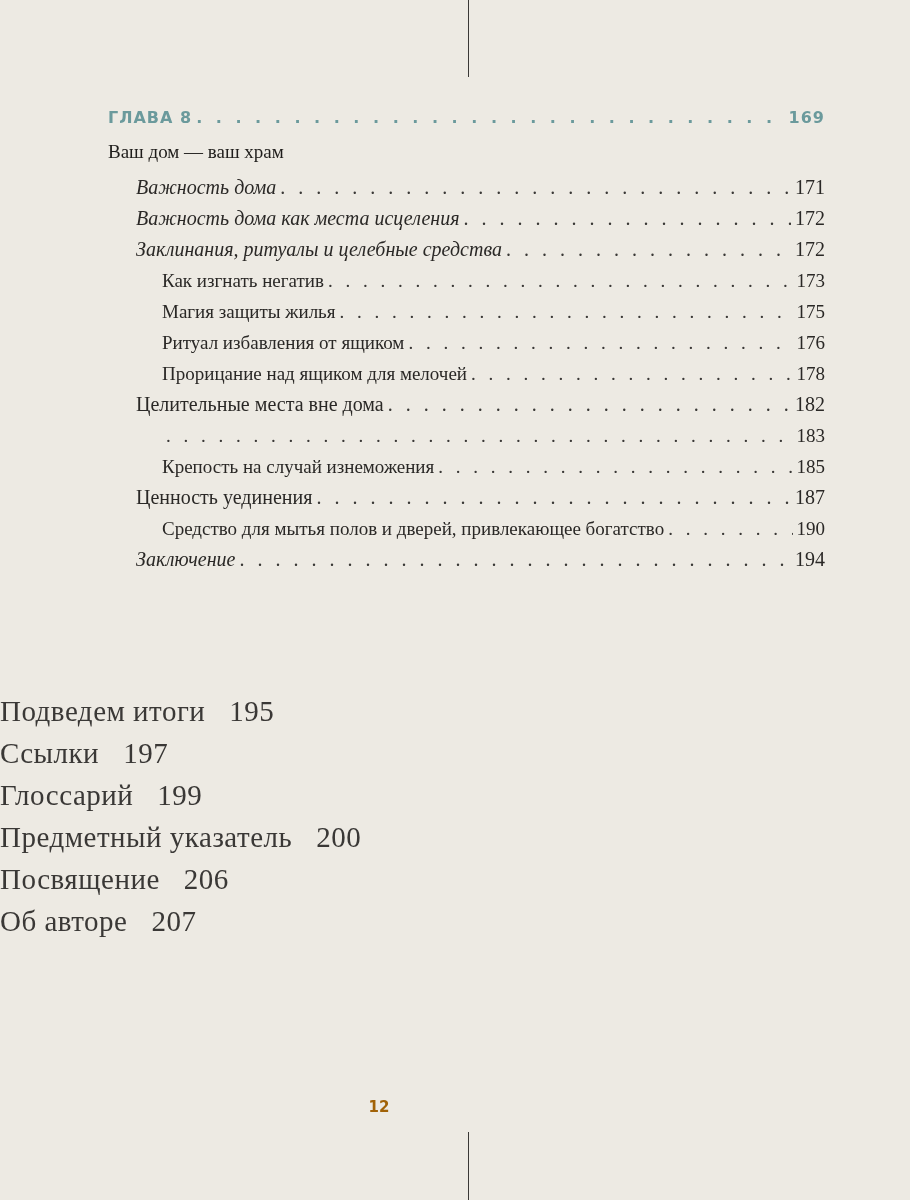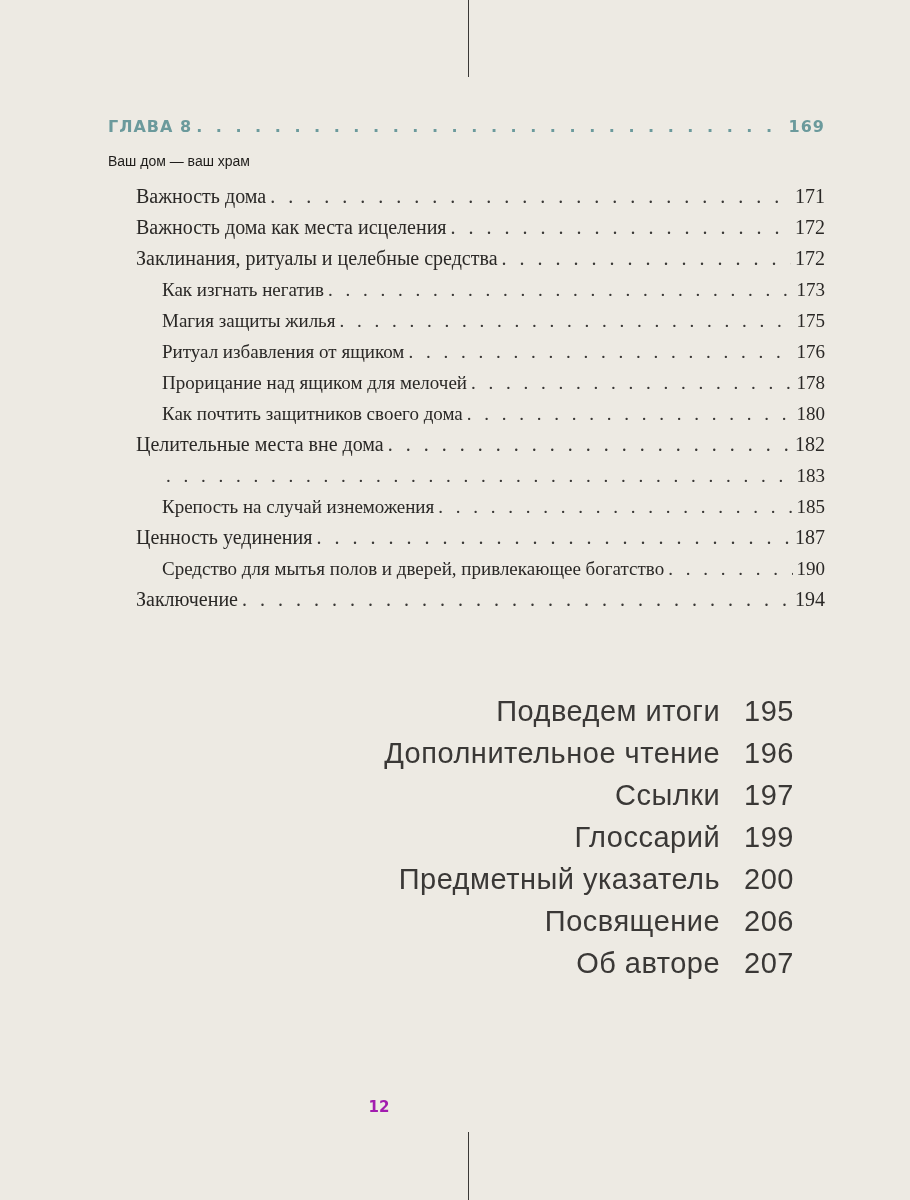--- a/index.html
+++ b/index.html
@@ -11,21 +11,21 @@
       color: #2a2826;
     }
     .rule-top {
       position: absolute; left: 468px; top: 0; width: 1px; height: 77px;
       background: #3a3836;
     }
     .rule-bottom {
       position: absolute; left: 468px; top: 1132px; width: 1px; height: 68px;
       background: #3a3836;
     }
-    .toc { position: absolute; left: 108px; top: 113px; width: 717px; }
+    .toc { position: absolute; left: 108px; top: 104px; width: 717px; }
     .row {
       display: flex; align-items: baseline; white-space: nowrap;
       font-family: "Liberation Serif", serif;
       font-size: 20px;
       height: 31px;
       line-height: 31px;
     }
     .row .label { flex: 0 0 auto; }
     .row .dots {
       flex: 1 1 auto; overflow: hidden; letter-spacing: 0;
@@ -35,37 +35,37 @@
       content: ". . . . . . . . . . . . . . . . . . . . . . . . . . . . . . . . . . . . . . . . . . . . . . . . . . . . . . . . . . . . . . . . . . . . . . . . . . . . . . . . . . . . . . . . . . . . . . . . . . . .";
       letter-spacing: 4px;
     }
     .row .page { flex: 0 0 auto; }
     .chapter {
       font-family: "DejaVu Sans", sans-serif; font-weight: bold;
       color: #6b9a9c; font-size: 16px; letter-spacing: 1px; height: 28px; line-height: 28px;
     }
     .chapter .dots { color: #6b9a9c; }
     .chapter-title {
-      font-family: Liberation Sans, sans-serif; font-size: 14px;
+      font-family: Liberation Serif, serif; font-size: 19px;
       height: 40px; line-height: 40px; color: #1f1d1b;
     }
     .lvl1 { padding-left: 28px; }
-    .lvl1.italic .label { }
+    .lvl1.italic .label { font-style: italic; }
     .lvl2 { padding-left: 54px; font-size: 19px; }
     .appendix {
       position: absolute; left: 0; top: 690px; width: 794px;
-      text-align: right;
-      font-family: Liberation Sans, sans-serif;
+      text-align: left;
+      font-family: Liberation Serif, serif;
       font-size: 29px; color: #3a3836; letter-spacing: 0.5px;
     }
     .appendix .item { height: 42px; line-height: 42px; }
     .appendix .num { margin-left: 24px; }
     .page-number {
       position: absolute; left: 0; width: 758px; top: 1098px; text-align: center;
-      font-family: "DejaVu Sans", sans-serif; font-weight: bold; font-size: 15px; color: #a21caf;
+      font-family: "DejaVu Sans", sans-serif; font-weight: bold; font-size: 15px; color: #a16207;
     }
   </style>
 </head>
 <body>
 
 <div class="rule-top"></div>
 
 <div class="toc">
   <div class="row chapter">
     <span class="label">ГЛАВА 8</span>
@@ -102,25 +102,20 @@
   <div class="row lvl2">
     <span class="label">Ритуал избавления от ящиком</span>
     <span class="dots"></span>
     <span class="page">176</span>
   </div>
   <div class="row lvl2">
     <span class="label">Прорицание над ящиком для мелочей</span>
     <span class="dots"></span>
     <span class="page">178</span>
   </div>
-  <div class="row lvl2">
-    <span class="label">Как почтить защитников своего дома</span>
-    <span class="dots"></span>
-    <span class="page">180</span>
-  </div>
   <div class="row lvl1">
     <span class="label">Целительные места вне дома</span>
     <span class="dots"></span>
     <span class="page">182</span>
   </div>
   <div class="row lvl2">
     <span class="dots"></span>
     <span class="page">183</span>
   </div>
   <div class="row lvl2">
@@ -143,23 +138,20 @@
     <span class="dots"></span>
     <span class="page">194</span>
   </div>
 </div>
 
 <div class="appendix">
   <div class="item">
     <span>Подведем итоги</span><span class="num">195</span>
   </div>
   <div class="item">
-    <span>Дополнительное чтение</span><span class="num">196</span>
-  </div>
-  <div class="item">
     <span>Ссылки</span><span class="num">197</span>
   </div>
   <div class="item">
     <span>Глоссарий</span><span class="num">199</span>
   </div>
   <div class="item">
     <span>Предметный указатель</span><span class="num">200</span>
   </div>
   <div class="item">
     <span>Посвящение</span><span class="num">206</span>

